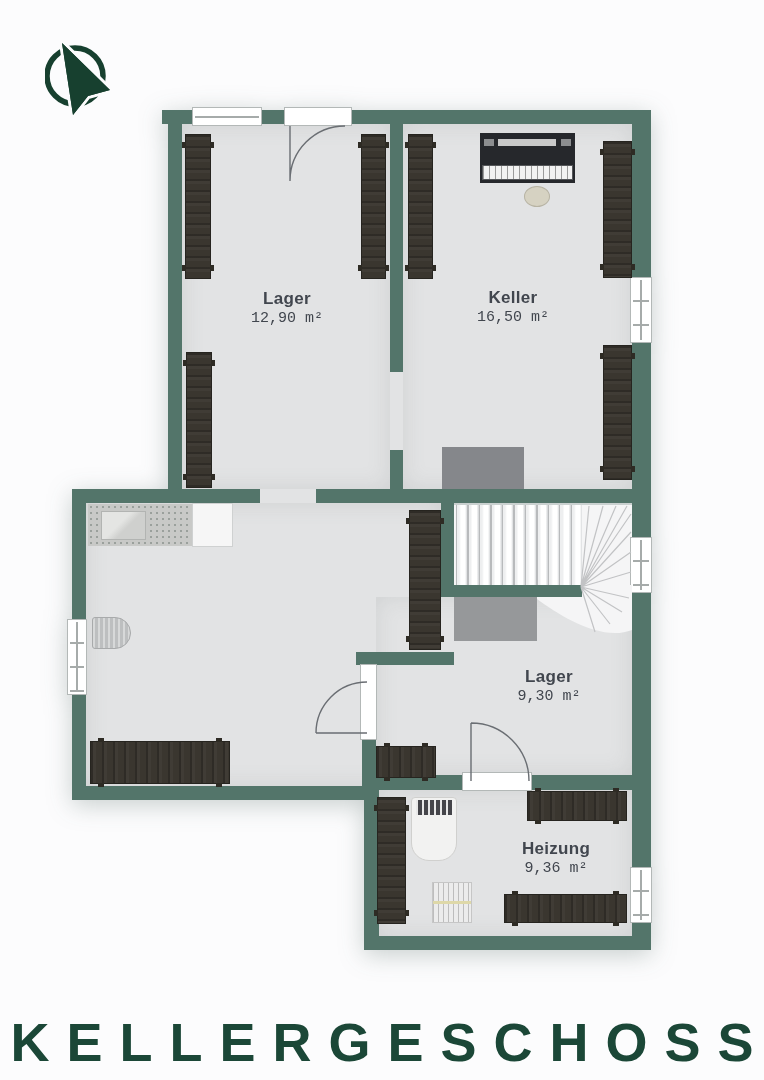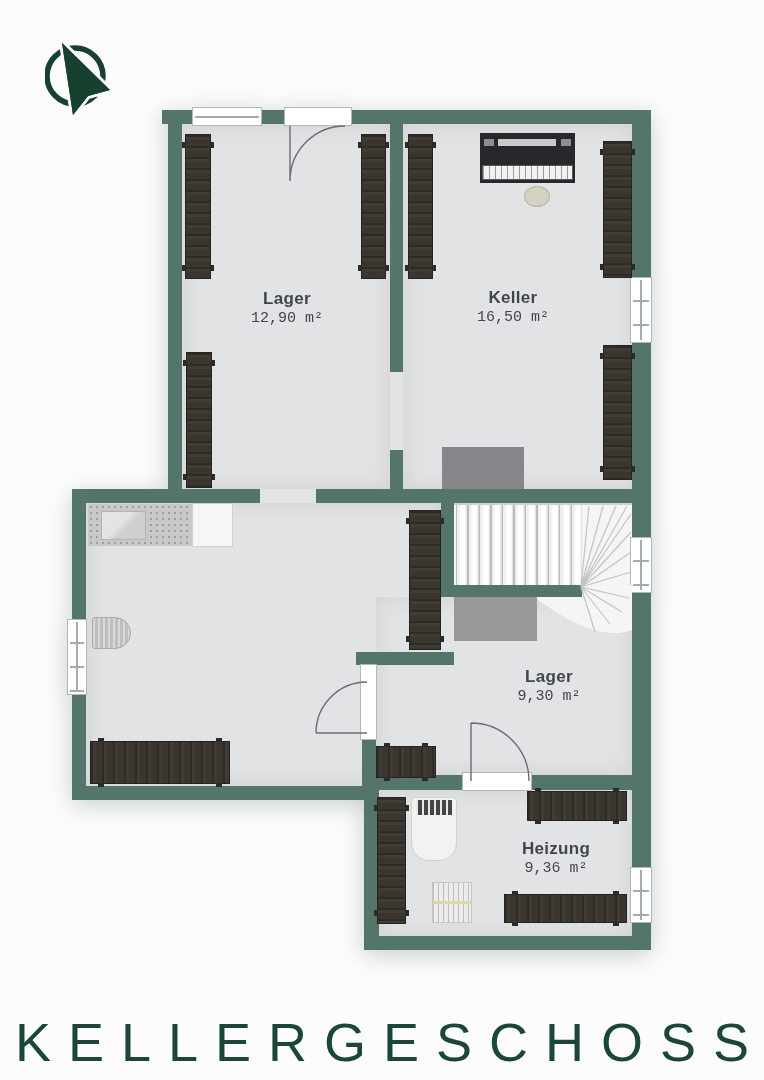--- a/index.html
+++ b/index.html
@@ -26,21 +26,21 @@
   .shelf-hf::before,.shelf-hf::after{content:"";position:absolute;top:-4px;bottom:-4px;width:6px;
      border-top:4px solid #2e2b24;border-bottom:4px solid #2e2b24;}
   .shelf-hf::before{left:7px}.shelf-hf::after{right:7px}
   .treads{background:#f5f5f6;
      background-image:repeating-linear-gradient(to right,#b8babc 0 1px,#eeeff0 1px 3px,#ffffff 5px 9px,#d8dadc 11px,#b8babc 11.5px);}
   .stairwhite{background:#f5f5f6;}
   .roomlabel{position:absolute;transform:translate(-50%,-50%);text-align:center;color:#41464e;line-height:1.18;white-space:nowrap;}
   .roomlabel .nm{font-weight:700;font-size:17px;letter-spacing:.3px;}
   .roomlabel .ar{font-size:15px;margin-top:1px;font-family:Liberation Mono, monospace;}
   .floor-title{position:absolute;left:0;right:0;top:1014px;text-align:center;color:#1b4737;
-     font-size:54px;font-weight:400;line-height:1.05;white-space:nowrap;}
+     font-size:54px;font-weight:700;line-height:1.05;white-space:nowrap;}
   .floor-title span{letter-spacing:17px;margin-right:-17px;}
   #plan{position:absolute;left:0;top:0;width:764px;height:1080px;
      filter:drop-shadow(0 5px 12px rgba(45,70,62,.25));margin-left:24px;}
   .counter{background:#c8c9c7;
      background-image:radial-gradient(#9aa09c 1px,transparent 1.4px);background-size:6px 6px;}
   .sink{background:linear-gradient(135deg,#e4e5e3 0 42%,#cfd0ce 58% 100%);border:1px solid #b2b4b2;}
   .washer{background:#f6f6f6;border:1px solid #cfd1d1;}
   .basket{background:#bdbfc0;border:1px solid #a8aaab;border-radius:3px 16px 16px 3px;
      background-image:repeating-linear-gradient(90deg,rgba(255,255,255,.4) 0 2px,transparent 2px 5px);}
   .boiler{background:#f2f2f1;border:1px solid #d0d0ce;border-radius:4px 4px 18px 18px;}

